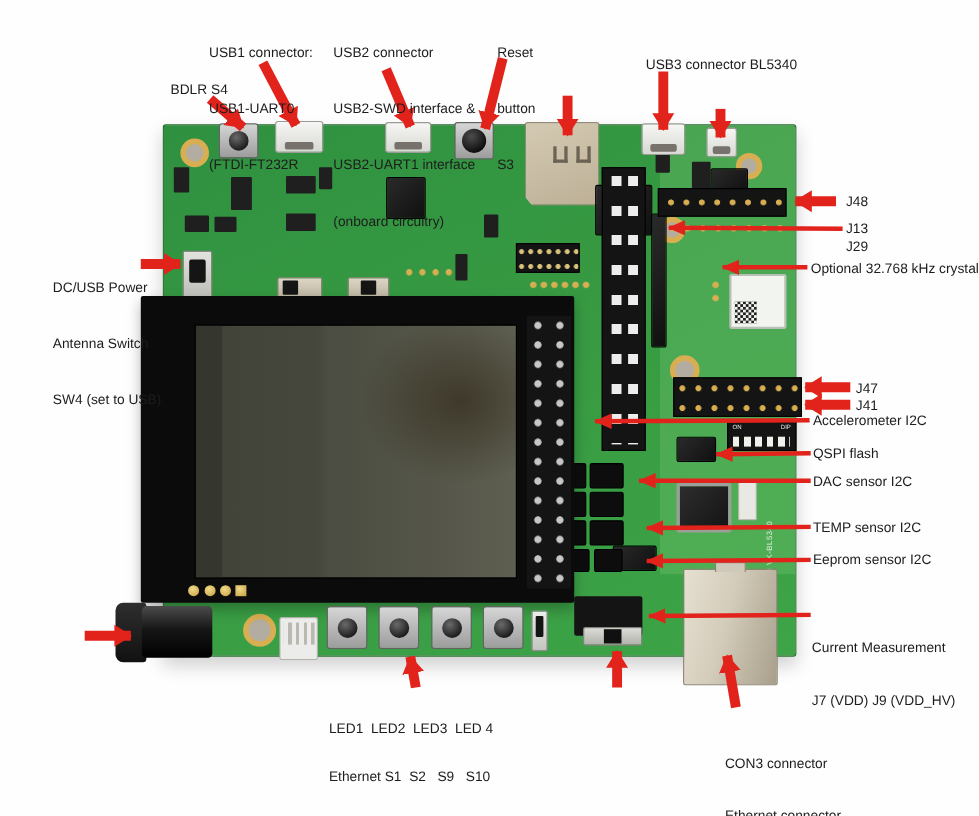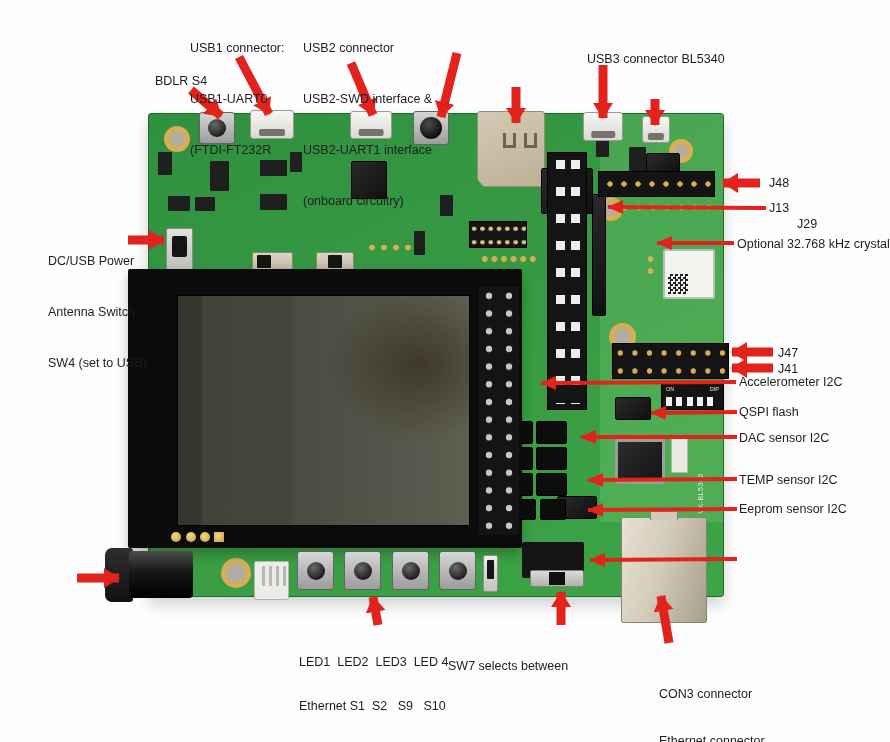--- a/index.html
+++ b/index.html
@@ -219,44 +219,52 @@
     <div>USB1 connector:</div>
     <div>USB1-UART0</div>
     <div>(FTDI-FT232R</div>
   </div>
   <div class="lbl" style="left:303px;top:6px">
     <div>USB2 connector</div>
     <div>USB2-SWD interface &amp;</div>
     <div>USB2-UART1 interface</div>
     <div>(onboard circuitry)</div>
   </div>
+  <div class="lbl" style="left:452px;top:6px">
+    <div>Reset</div>
+    <div>button</div>
+    <div>S3</div>
+  </div>
   <div class="lbl" style="left:587px;top:51px">USB3 connector BL5340</div>
   <div class="lbl" style="left:155px;top:73px">BDLR S4</div>
   <div class="lbl" style="left:48px;top:219px">
     <div>DC/USB Power</div>
     <div>Antenna Switch</div>
     <div>SW4 (set to USB)</div>
   </div>
   <div class="lbl" style="left:769px;top:175px">J48</div>
   <div class="lbl" style="left:769px;top:200px">J13</div>
-  <div class="lbl" style="left:797px;top:216px">J29</div>
+  <div class="lbl" style="left:769px;top:216px">J29</div>
   <div class="lbl" style="left:737px;top:236px">Optional 32.768 kHz crystal</div>
   <div class="lbl" style="left:778px;top:345px">J47</div>
   <div class="lbl" style="left:778px;top:361px">J41</div>
   <div class="lbl" style="left:739px;top:374px">Accelerometer I2C</div>
   <div class="lbl" style="left:739px;top:404px">QSPI flash</div>
   <div class="lbl" style="left:739px;top:430px">DAC sensor I2C</div>
   <div class="lbl" style="left:739px;top:472px">TEMP sensor I2C</div>
   <div class="lbl" style="left:739px;top:501px">Eeprom sensor I2C</div>
+  <div class="lbl" style="left:738px;top:549px;line-height:16px">
+    <div>Current Measurement</div>
+    <div>J7 (VDD) J9 (VDD_HV)</div>
+  </div>
   <div class="lbl" style="left:299px;top:626px;line-height:14.5px">
     <div>LED1  LED2  LED3  LED 4</div>
     <div>Ethernet S1  S2   S9   S10</div>
   </div>
   <div class="lbl" style="left:448px;top:625px;line-height:16.3px">
-    <div>SW7 selects between</div>
     
     
     
     
     
   </div>
   <div class="lbl" style="left:659px;top:656px;line-height:15.5px">
     <div>CON3 connector</div>
     <div>Ethernet connector</div>
   </div>

